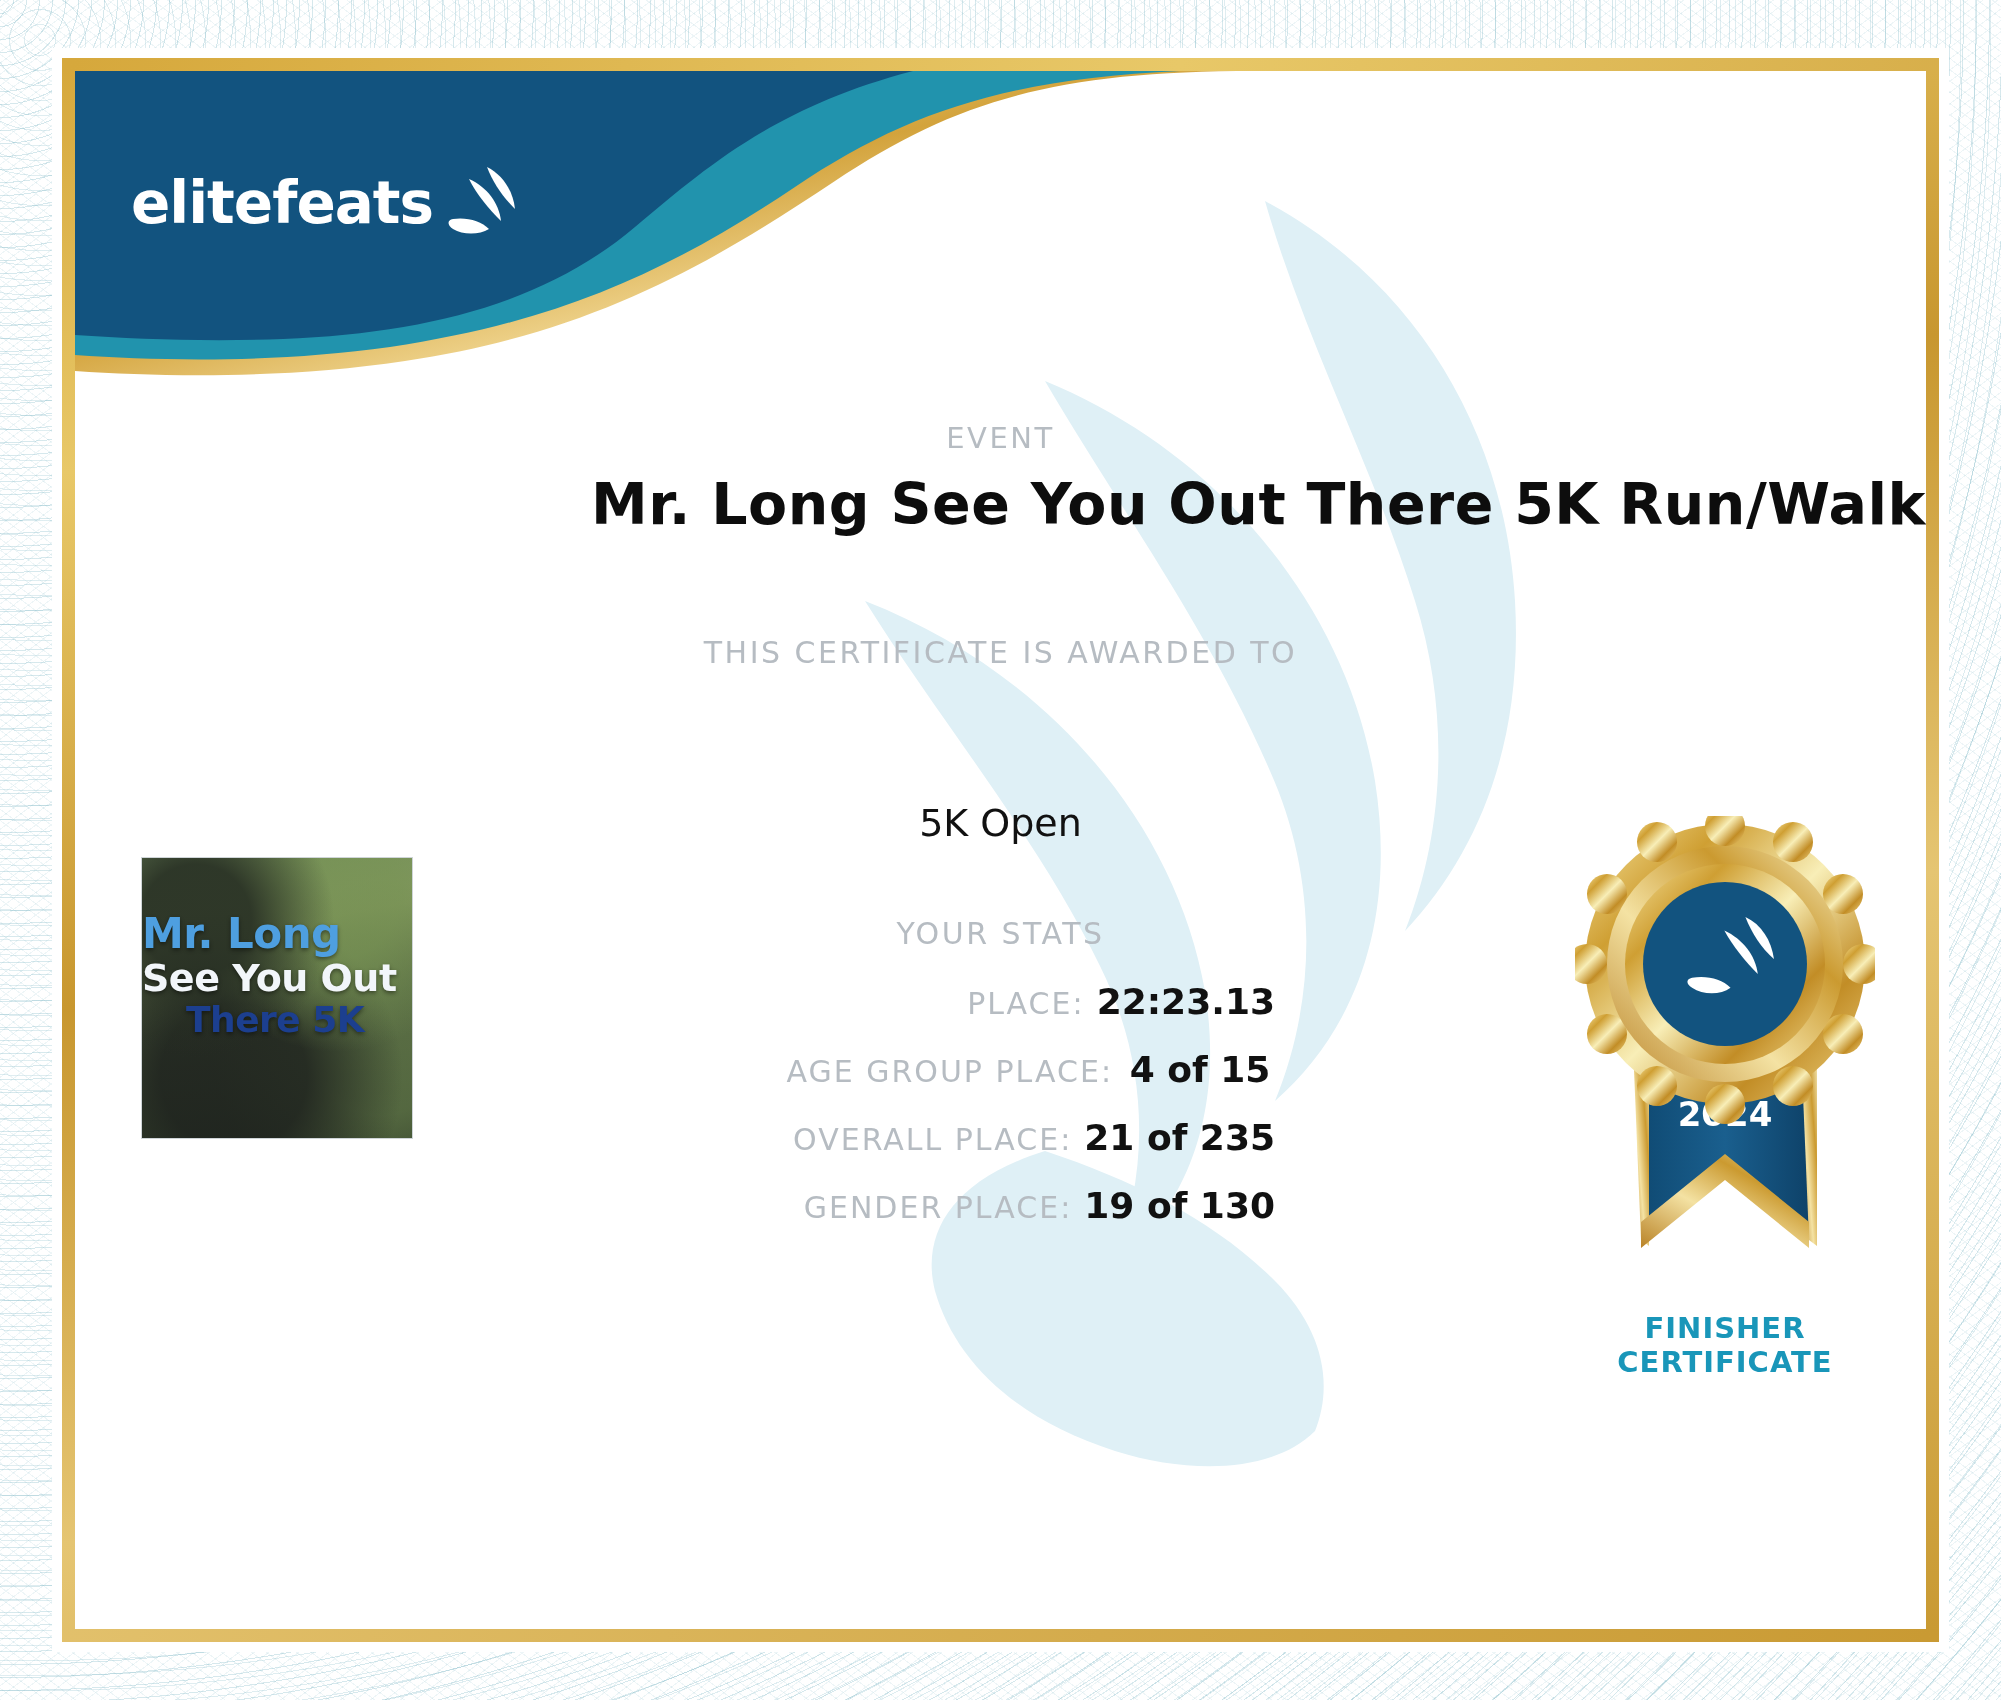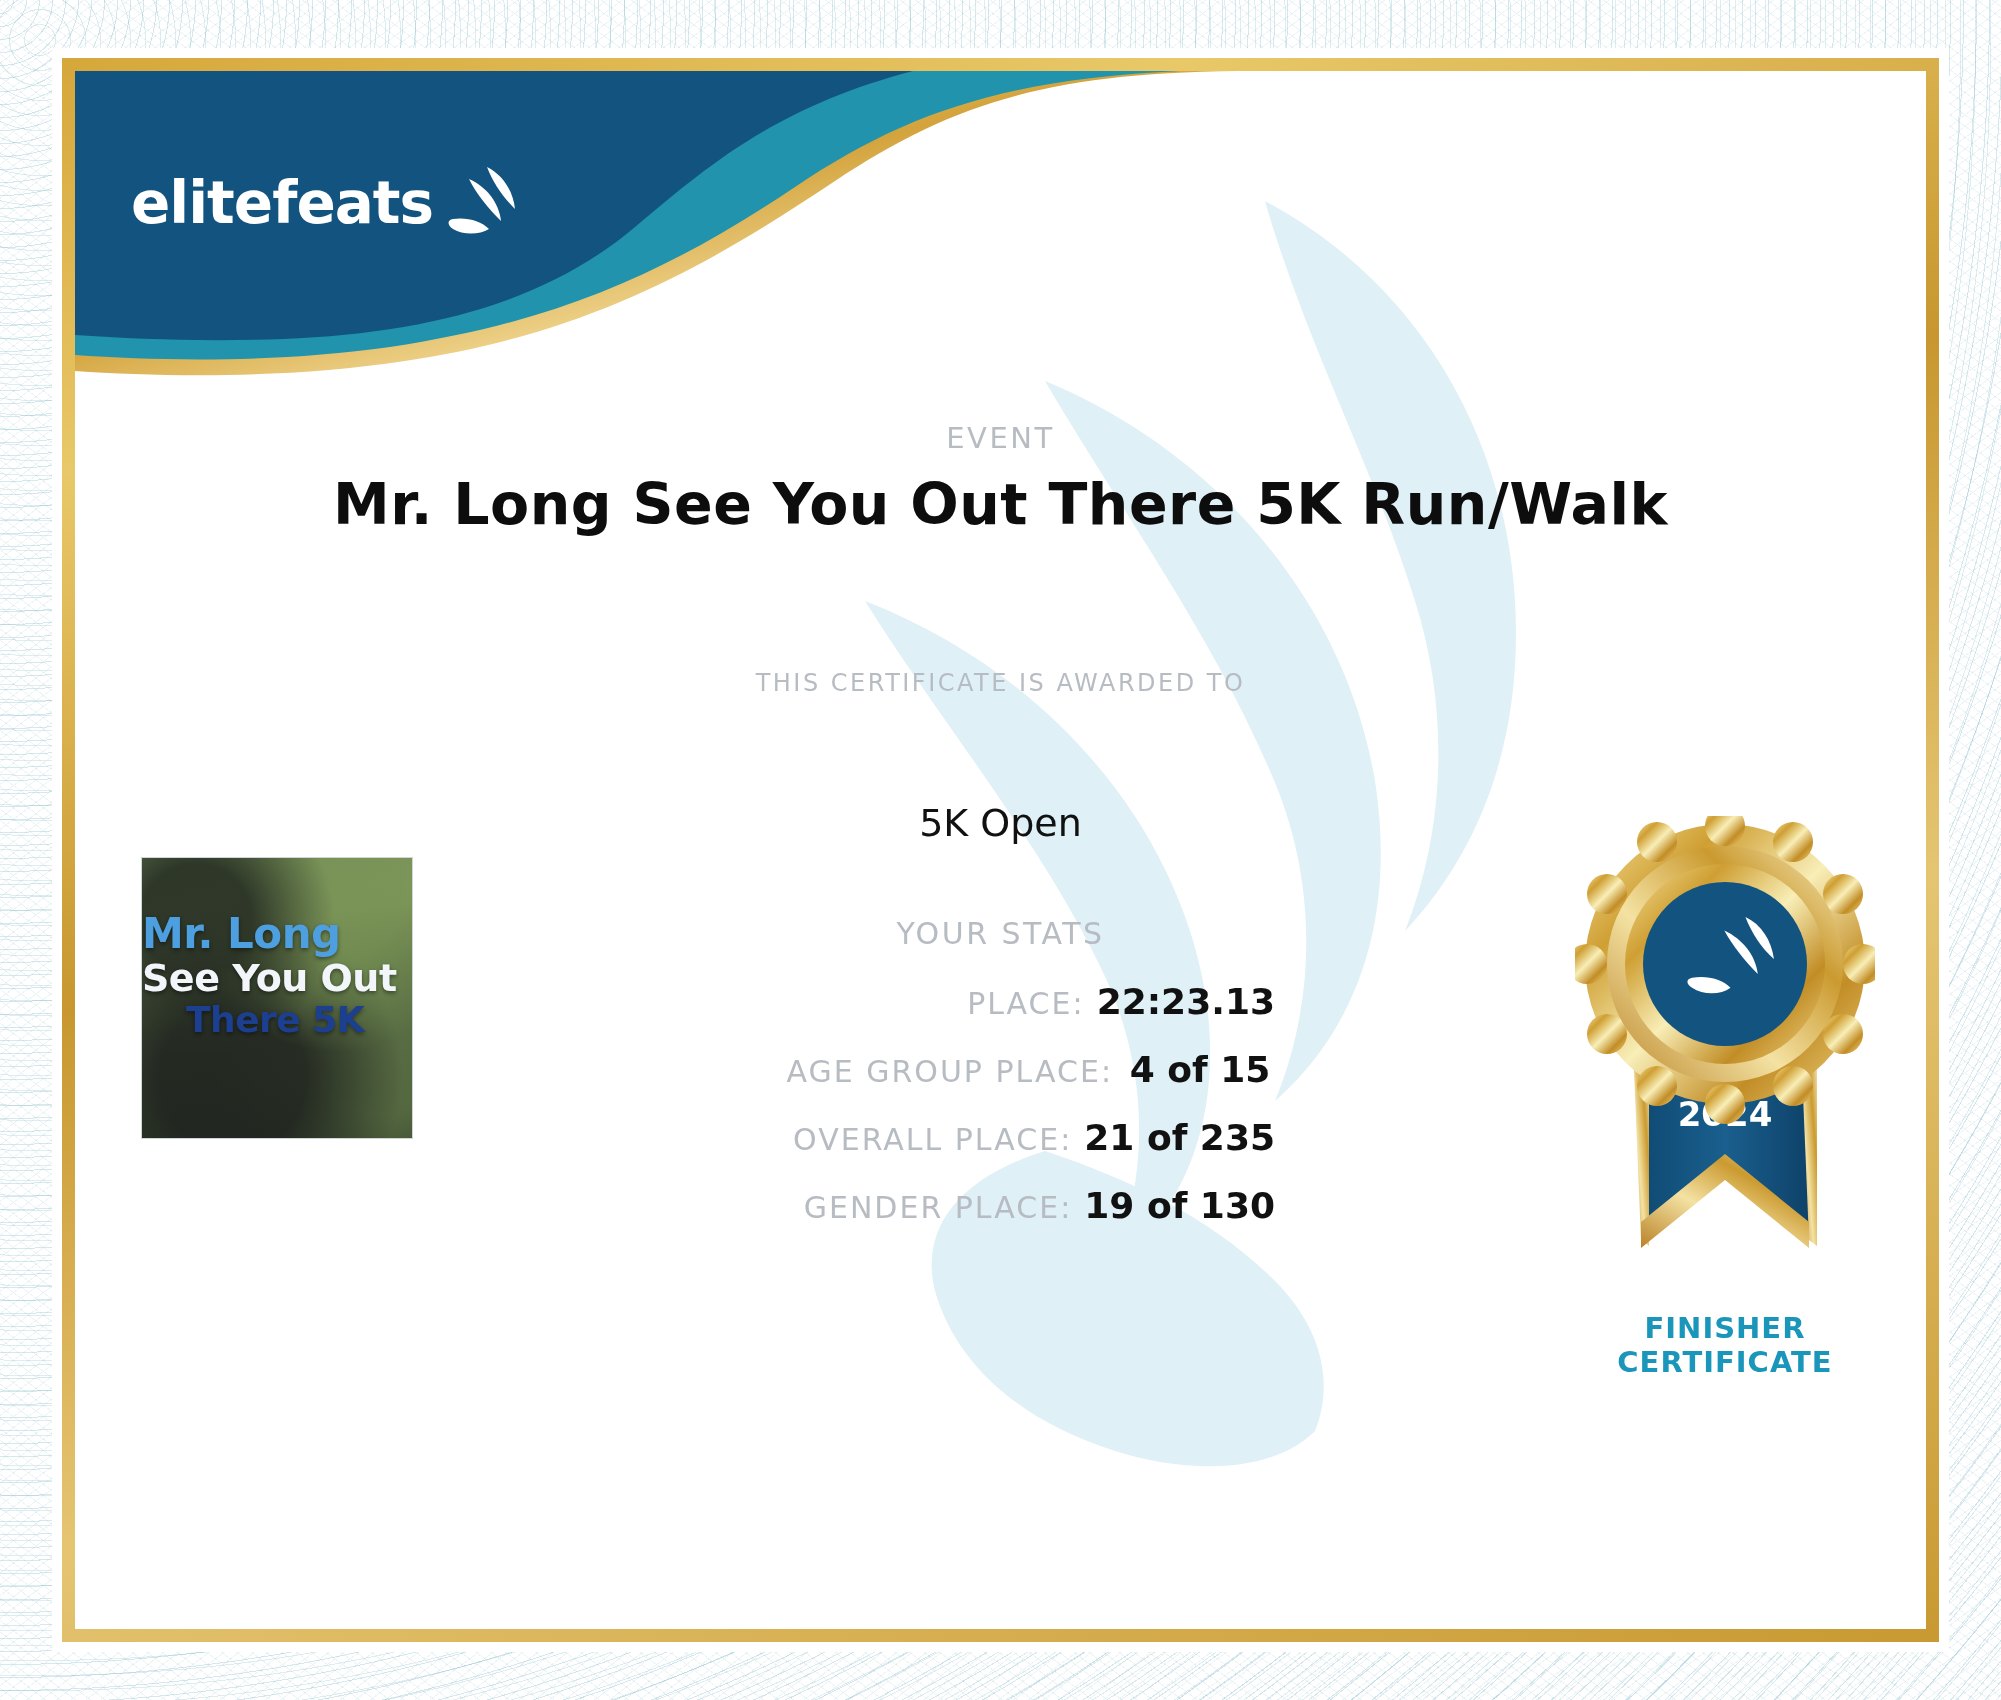--- a/index.html
+++ b/index.html
@@ -107,31 +107,31 @@
   .event-label {
     position: absolute;
     left: 0; right: 0;
     top: 350px;
     font-size: 29px;
   }
   .event-name {
     position: absolute;
     left: 0; right: 0;
     top: 400px;
-    text-align: center;
+    text-align: right;
     font-size: 57px;
     font-weight: 700;
     color: #0d0d0d;
     letter-spacing: 0.5px;
   }
   .awarded-label {
     position: absolute;
     left: 0; right: 0;
-    top: 598px;
-    font-size: 24px;
+    top: 564px;
+    font-size: 30px;
   }
   .recipient {
     position: absolute;
     left: 0; right: 0;
     top: 650px;
     text-align: center;
     font-size: 54px;
     font-weight: 700;
     color: #0d0d0d;
     letter-spacing: 0.5px;

